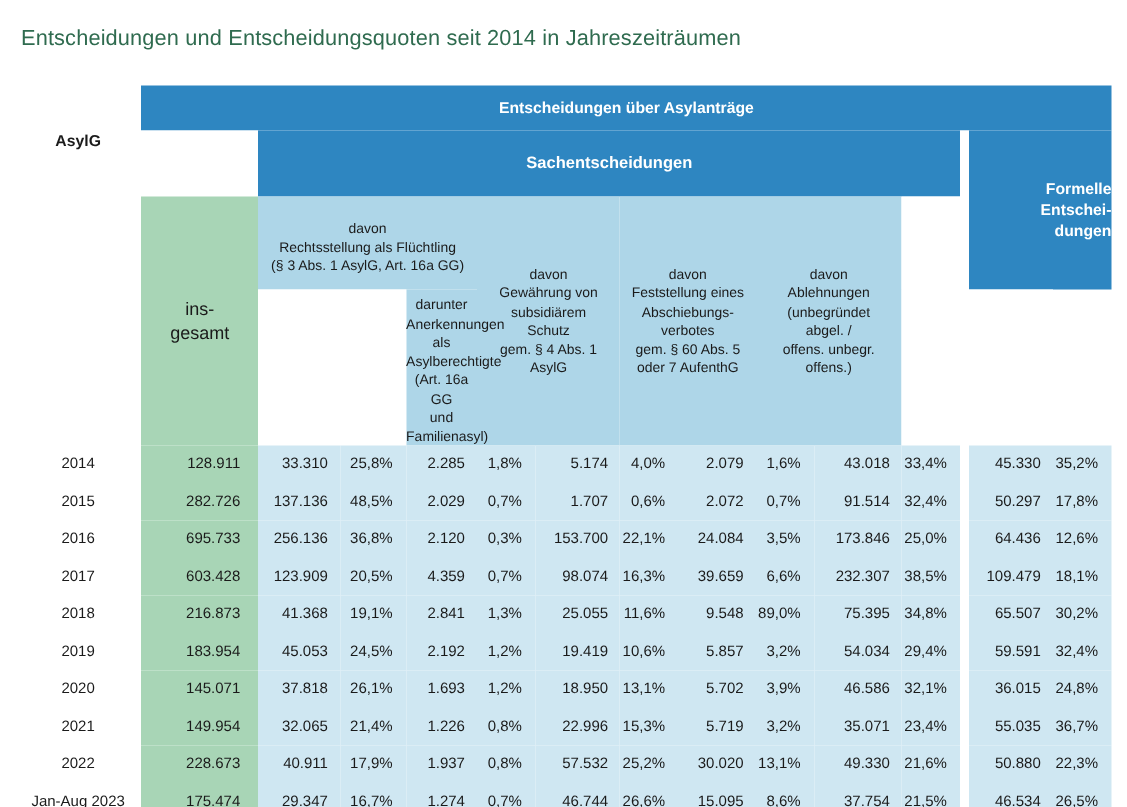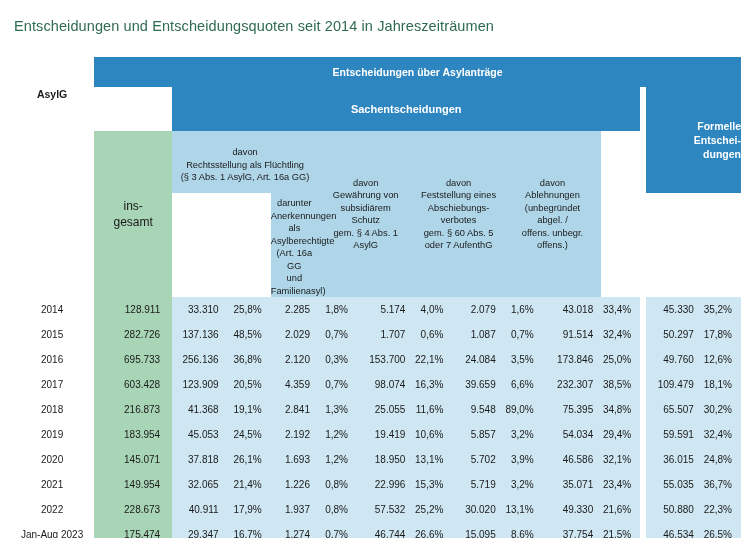--- a/index.html
+++ b/index.html
@@ -272,21 +272,21 @@
     </tr>
     <tr class="data">
       <td class="year">2015</td>
       <td class="insg">282.726</td>
       <td class="num">137.136</td>
       <td class="pct">48,5%</td>
       <td class="num">2.029</td>
       <td class="pct">0,7%</td>
       <td class="num">1.707</td>
       <td class="pct">0,6%</td>
-      <td class="num">1.087</td>
+      <td class="num">2.072</td>
       <td class="pct">0,7%</td>
       <td class="num">91.514</td>
       <td class="pct">32,4%</td>
       <td class="sep"></td>
       <td class="num">50.297</td>
       <td class="pct">17,8%</td>
     </tr>
     <tr class="data">
       <td class="year">2016</td>
       <td class="insg">695.733</td>
@@ -294,21 +294,21 @@
       <td class="pct">36,8%</td>
       <td class="num">2.120</td>
       <td class="pct">0,3%</td>
       <td class="num">153.700</td>
       <td class="pct">22,1%</td>
       <td class="num">24.084</td>
       <td class="pct">3,5%</td>
       <td class="num">173.846</td>
       <td class="pct">25,0%</td>
       <td class="sep"></td>
-      <td class="num">49.760</td>
+      <td class="num">64.436</td>
       <td class="pct">12,6%</td>
     </tr>
     <tr class="data">
       <td class="year">2017</td>
       <td class="insg">603.428</td>
       <td class="num">123.909</td>
       <td class="pct">20,5%</td>
       <td class="num">4.359</td>
       <td class="pct">0,7%</td>
       <td class="num">98.074</td>

